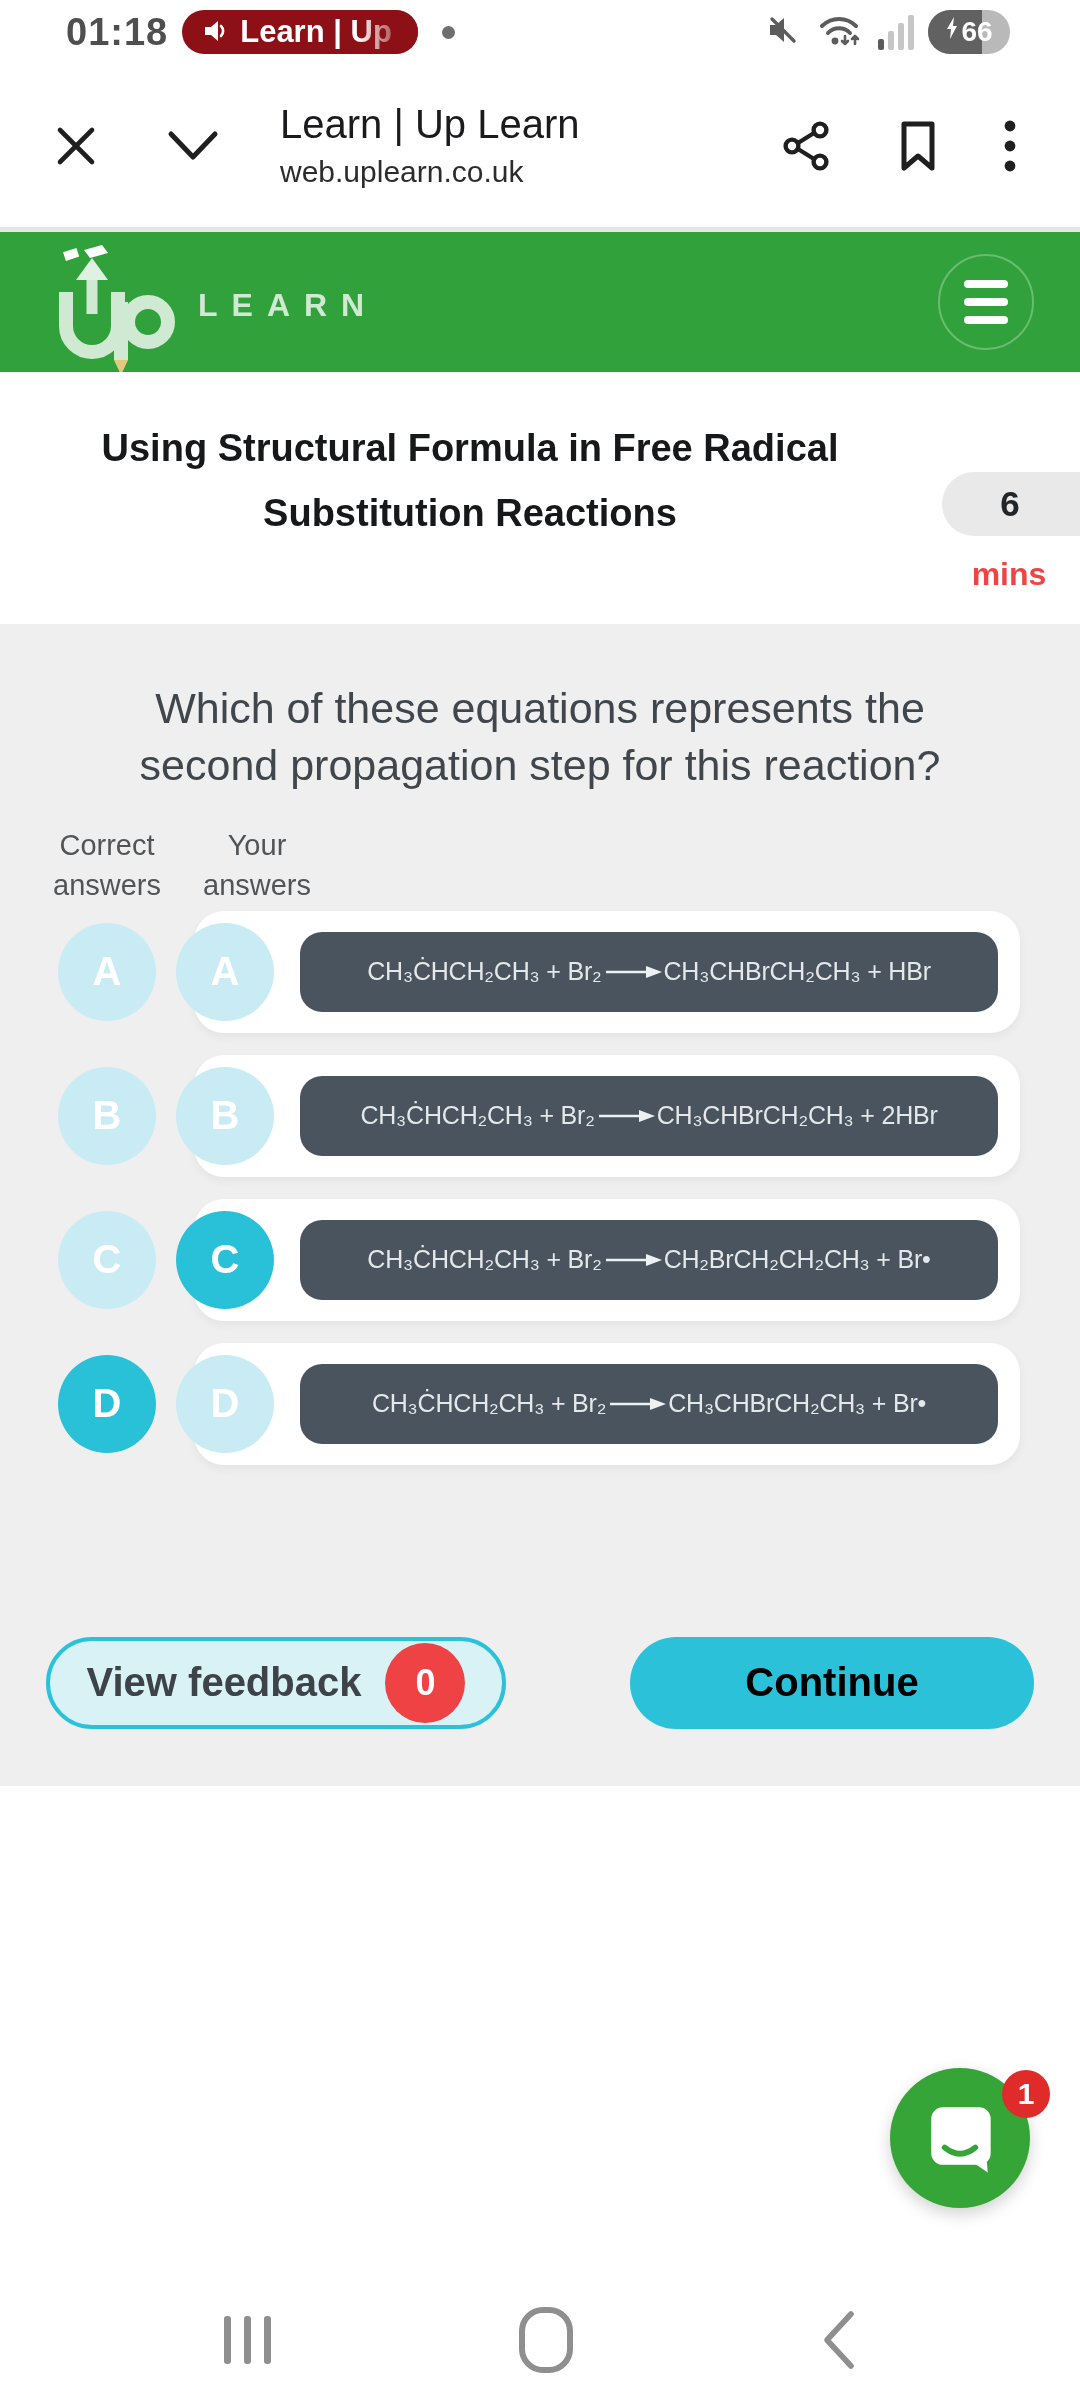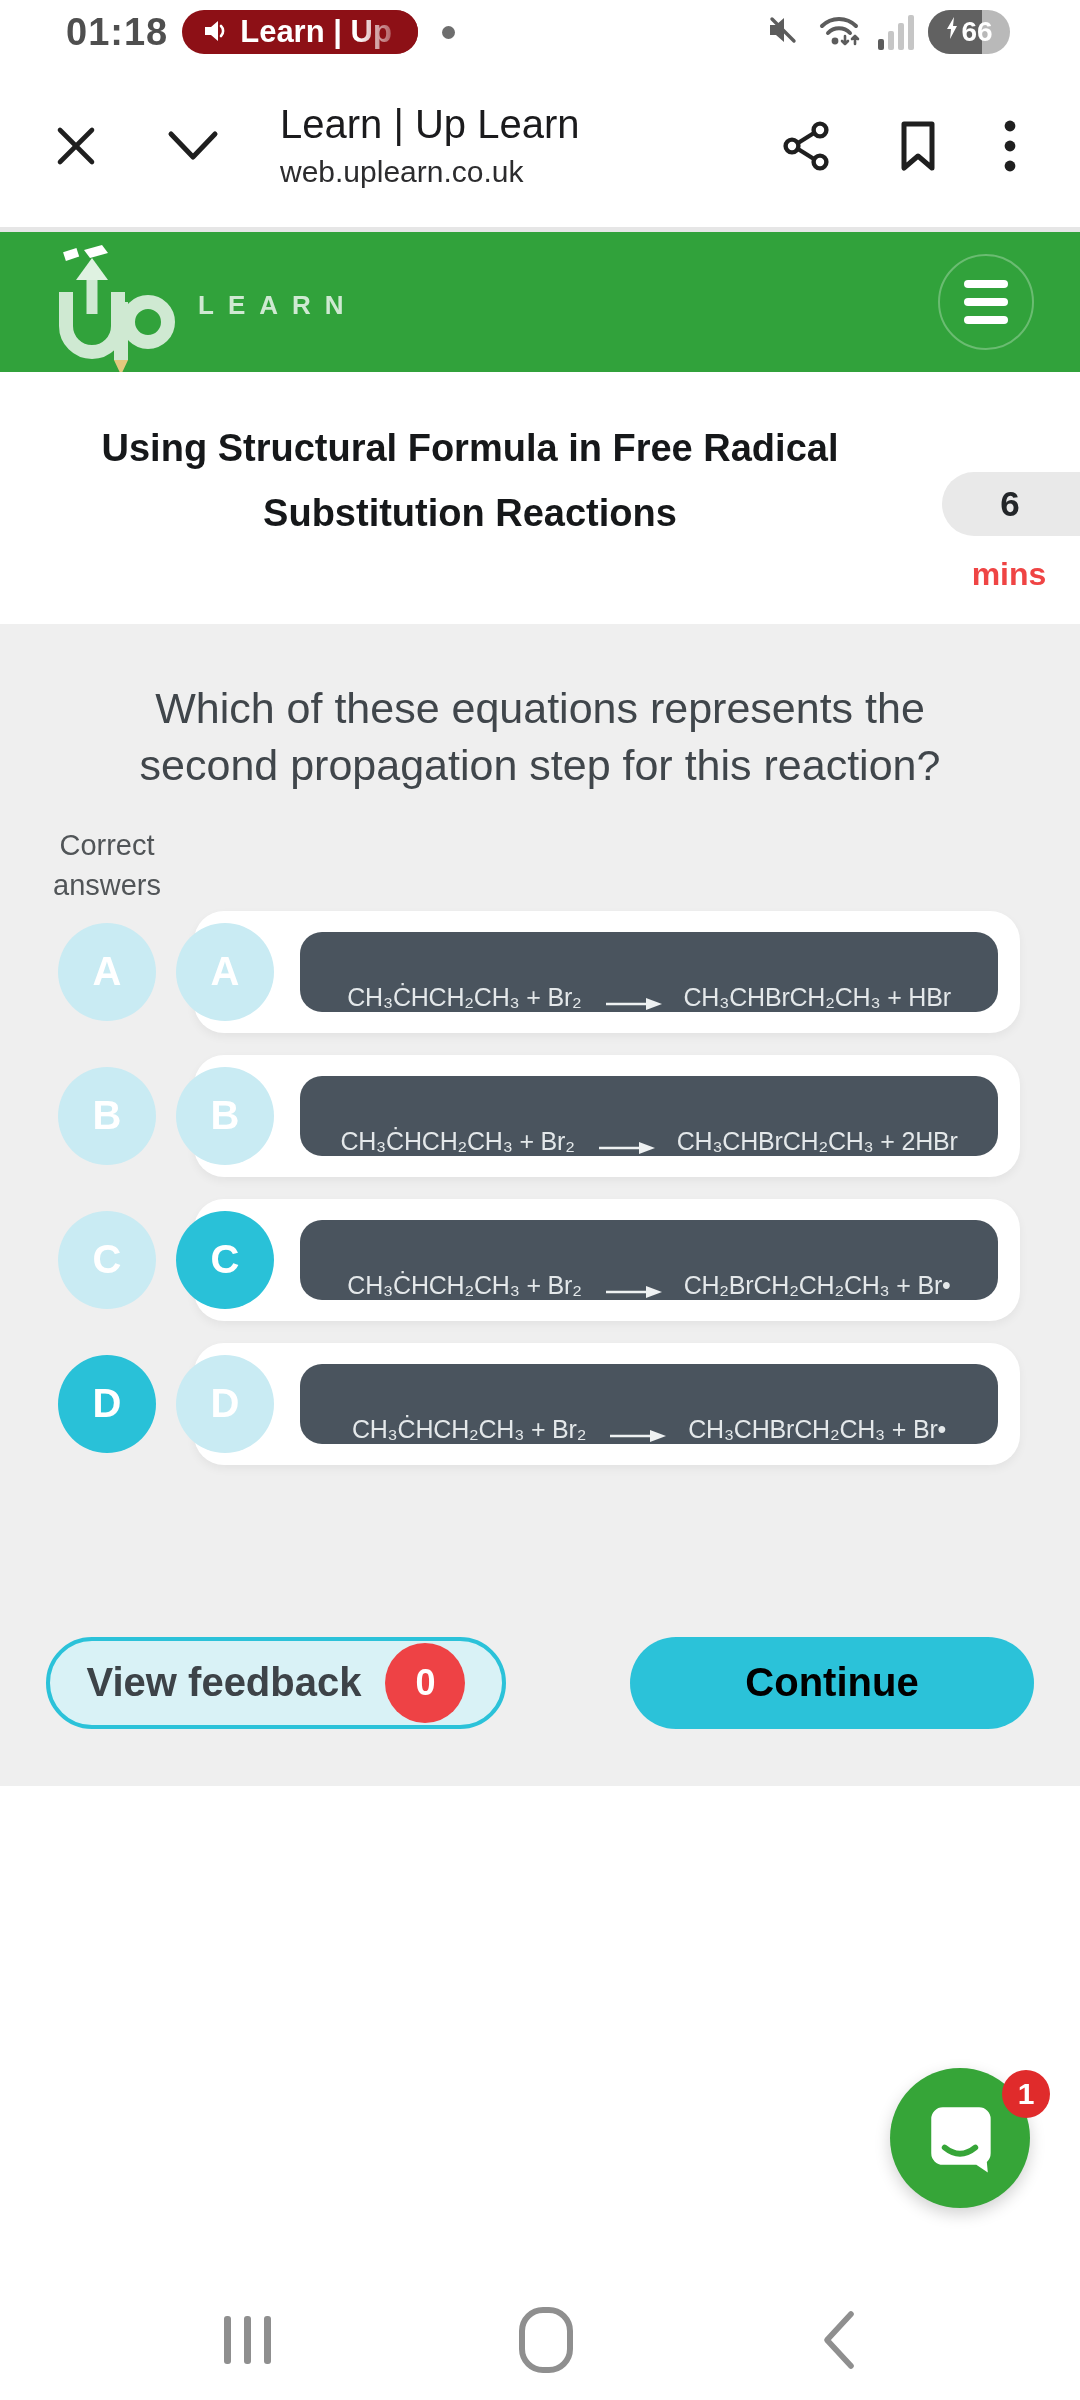--- a/index.html
+++ b/index.html
@@ -54,21 +54,21 @@
   .bh-url{ font-size:30px; color:#2c2c2e; margin-top:8px; }
   .bh-left{ display:flex; align-items:center; gap:66px; }
   .bh-right{ display:flex; align-items:center; gap:64px; margin-left:40px; }
 
   
   .banner{
     height:140px; background:#31a23b; display:flex; align-items:center; padding:0 46px 0 56px;
   }
   .logo{ position:relative; width:112px; height:140px; }
   .logo-up{ position:absolute; left:0; top:12px; }
-  .logo-word{ margin-left:30px; color:#cfe9d2; font-size:26px; font-weight:700; letter-spacing:14px; margin-top:6px; }
+  .logo-word{ margin-left:30px; color:#cfe9d2; font-size:32px; font-weight:700; letter-spacing:14px; margin-top:6px; }
   .menu-btn{
     margin-left:auto; width:96px; height:96px; border-radius:50%;
     border:2px solid rgba(255,255,255,.28); background:transparent;
     display:flex; flex-direction:column; align-items:center; justify-content:center; gap:10px;
   }
   .menu-btn i{ display:block; width:44px; height:8px; border-radius:4px; background:#ffffff; }
 
   
   .lesson-header{ height:252px; background:#ffffff; position:relative; padding-top:30px; }
   .lesson-cat{ text-align:center; font-size:34px; color:#696d6f; }
@@ -103,21 +103,21 @@
   }
   .circle.selected{ background:#29c1d8; }
   .circle + .circle{ margin-left:20px; }
   .eq-card{
     flex:1; height:122px; margin-left:-80px; margin-right:60px;
     background:#ffffff; border-radius:30px; box-shadow:0 4px 10px rgba(0,0,0,.05);
     display:flex; align-items:center; padding:0 22px 0 106px; position:relative; z-index:1;
   }
   .eq-pill{
     flex:1; height:80px; background:#4a545e; border-radius:22px;
-    display:flex; align-items:flex-end; justify-content:center; gap:22px; padding:0 14px;
+    display:flex; align-items:center; justify-content:center; gap:2px; padding:0 14px;
     overflow:hidden;
   }
   .eq{
     color:#e4e8ea; font-size:25px; letter-spacing:-0.2px; white-space:nowrap;
     font-family:"Liberation Sans","DejaVu Sans",sans-serif;
   }
   .arrow-svg{ flex:none; }
 
   
   .actions{ display:flex; justify-content:space-between; margin-top:172px; padding:0 46px;align-items:center; }
@@ -283,20 +283,21 @@
     </div>
     <div class="duration-unit">mins</div>
   </div>
 </div>
 
 <div class="question-section">
   <div class="q-prompt">Which of these equations represents the second propagation step for this reaction?</div>
 
   <div class="col-labels">
     <div>Correct answers</div>
+    <div>Your answers</div>
   </div>
 
   <div class="answers">
 
     <div class="answer-row">
       <button class="circle">
           <span>A</span>
         </button>
       <button class="circle">
           <span>A</span>

